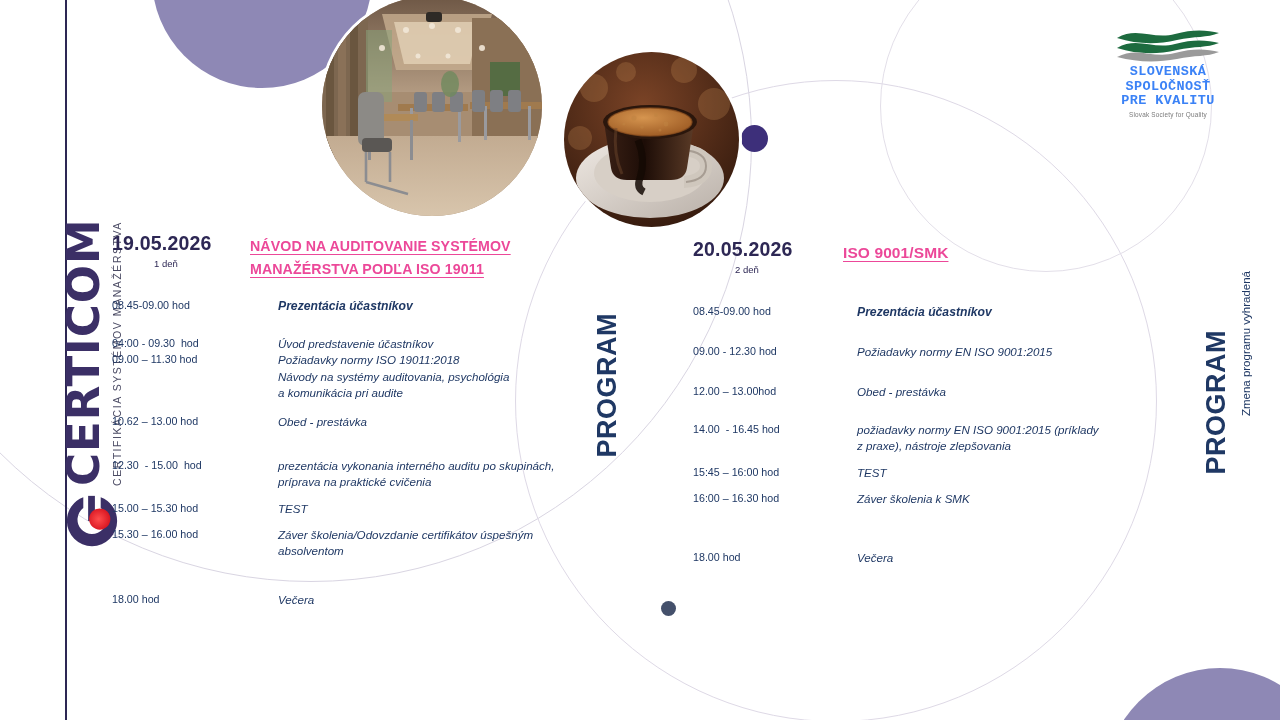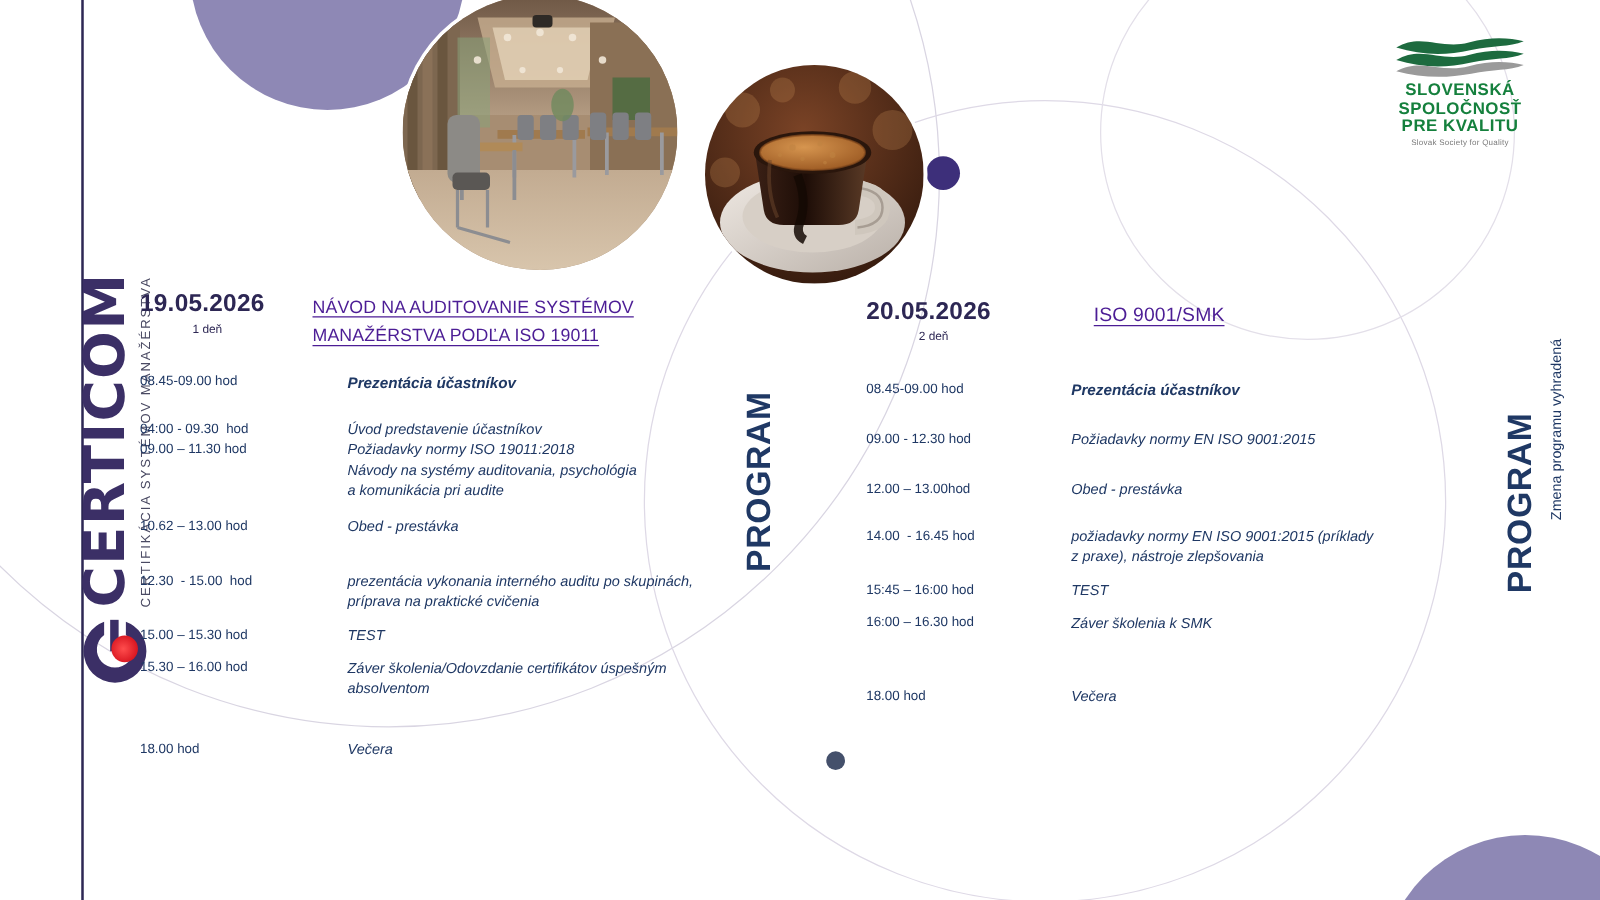--- a/index.html
+++ b/index.html
@@ -124,24 +124,24 @@
     margin-top: 5px;
     font-family: "Liberation Sans", sans-serif;
   }
 
   
   .ssk { position: absolute; left: 1108px; top: 28px; width: 120px; text-align: center; }
   .ssk-waves { width: 106px; height: 34px; display: block; margin: 0 auto 3px; }
   .ssk-name {
     font-size: 13.5px;
     font-weight: bold;
-    color: #15803d;
+    color: #3b82f6;
     line-height: 1.08;
     letter-spacing: .4px;
-    font-family: Liberation Sans, sans-serif;
+    font-family: Liberation Mono, monospace;
   }
   .ssk-tag {
     font-size: 6.4px;
     color: #7a7a7a;
     margin-top: 2px;
     letter-spacing: .2px;
   }
 
   
   .vprogram {
@@ -187,29 +187,29 @@
     font-size: 9.5px;
     color: #2d2754;
     font-weight: normal;
   }
   .day-left .day-sub { left: 42px; }
   .day-right .day-sub { left: 42px; text-align: right; }
 
   .day-title {
     position: absolute;
     font-size: 14.2px;
-    font-weight: normal;
-    color: #4c1d95;
+    font-weight: bold;
+    color: #ec4899;
     text-decoration: underline;
     text-underline-offset: 3px;
     line-height: 1.62;
     letter-spacing: .1px;
   }
   .day-left .day-title  { left: 138px; top: 3px; width: 330px; }
-  .day-right .day-title { left: 150px; top: 2px; width: 300px; font-size: 15.5px; margin-left: 32px; }
+  .day-right .day-title { left: 150px; top: 2px; width: 300px; font-size: 15.5px; }
 
   
   .rows { position: relative; }
   .row { position: absolute; display: flex; width: 100%; }
   .row .time {
     font-size: 10.7px;
     color: #1f3864;
     white-space: pre;
     flex: 0 0 auto;
     line-height: 1.48;

